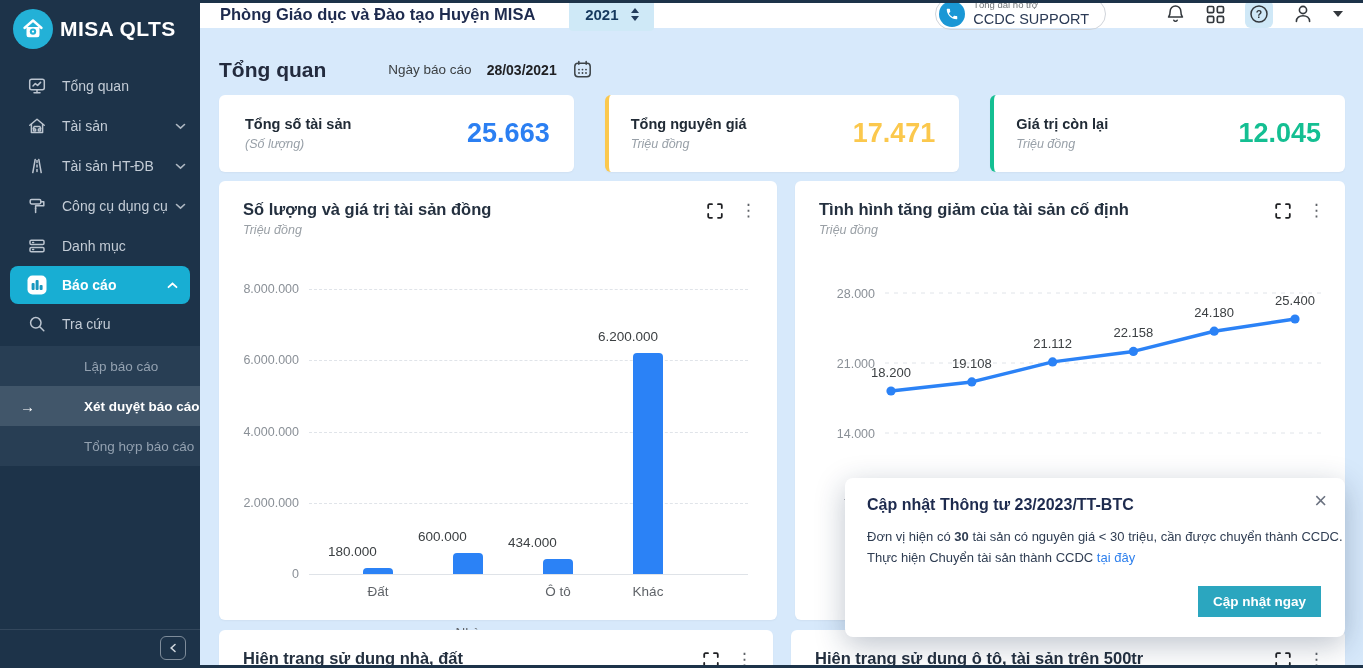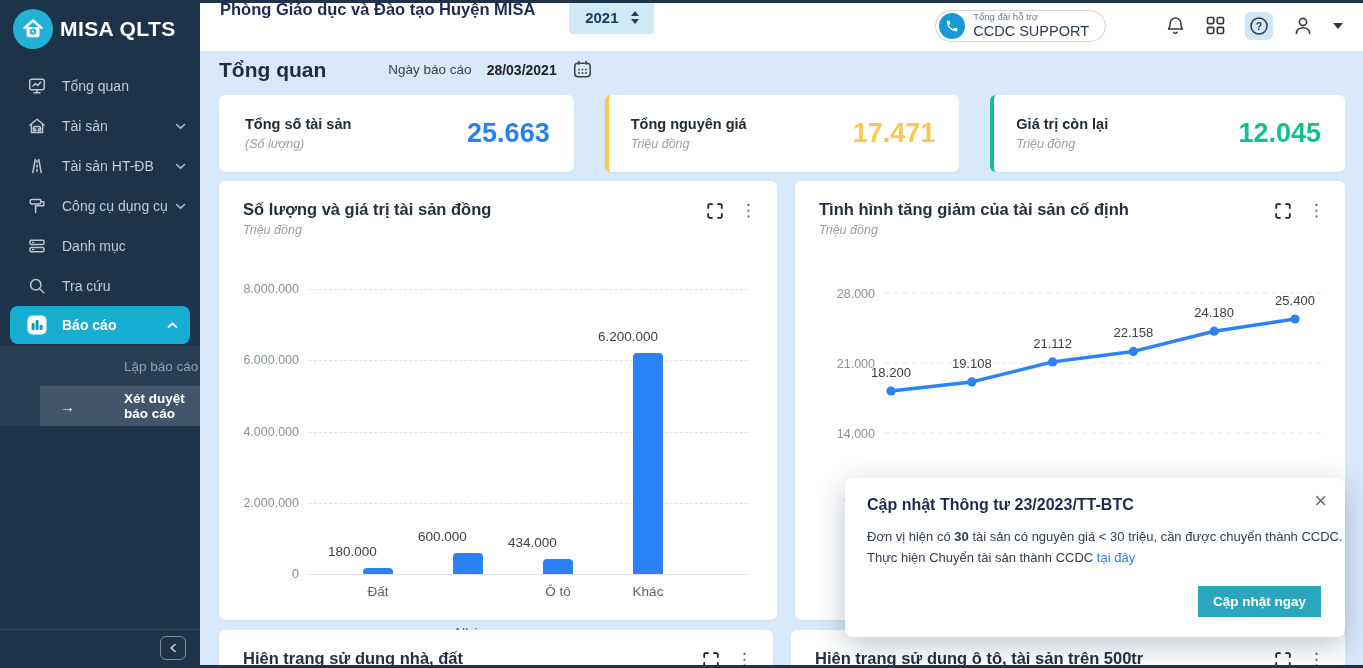--- a/index.html
+++ b/index.html
@@ -13,29 +13,29 @@
   .sidebar { position:absolute; left:0; top:0; width:200px; height:668px; background:#1d3349; z-index:20; }
   .logo-row { display:flex; align-items:center; padding:9px 0 9px 13px; height:58px; }
   .logo-circle { width:40px; height:40px; border-radius:50%; background:#23b1d7; display:flex; align-items:center; justify-content:center; flex:0 0 40px; }
   .brand { color:#fff; font-size:21px; font-weight:bold; margin-left:7px; letter-spacing:.4px; }
   .menu { padding-top:8px; }
   .menu-item { height:40px; display:flex; align-items:center; padding:0 14px 0 26px; color:#c3ccd6; font-size:14px; cursor:default; position:relative; }
   .menu-item .mi-icon { width:22px; display:flex; justify-content:center; margin-right:14px; }
   .menu-item .mi-label { flex:1; }
   .menu-item.active { background:#18aed3; margin:0 10px; border-radius:8px; padding:0 12px 0 16px; color:#fff; font-weight:bold; height:38px; }
   .submenu { background:#283e54; margin-top:2px; }
-  .submenu-item { height:40px; display:flex; align-items:center; padding-left:84px; color:#93a1b0; font-size:13.5px; position:relative;margin-left:40px; }
+  .submenu-item { height:40px; display:flex; align-items:center; padding-left:84px; color:#93a1b0; font-size:13.5px; position:relative; }
   .submenu-item.active { background:#41566a; color:#fff; font-weight:bold; }
   .submenu-item.active .sub-arrow { position:absolute; left:20px; top:50%; transform:translateY(-50%); font-weight:normal; font-size:15px; color:#fff; }
   .side-footer { position:absolute; left:0; right:0; bottom:3px; border-top:1px solid #33475c; height:36px; display:flex; align-items:center; justify-content:flex-end; padding-right:14px; }
   .collapse-btn { width:26px; height:24px; border:1.5px solid #7e8c9a; border-radius:6px; display:flex; align-items:center; justify-content:center; }
 
   
   .main { position:absolute; left:200px; top:0; width:1163px; height:668px; }
-  .topbar { height:51px; background:#fff; display:flex; padding:0 20px; position:relative; z-index:10; }
+  .topbar { height:28px; background:#fff; display:flex; align-items:center; padding:0 20px; position:relative; z-index:10; }
   .org-title { font-size:16.5px; font-weight:bold; color:#1e2b4e; }
   .year-box { margin-left:34px; width:85px; height:34px; background:#cfe9f7; border-radius:4px; display:flex; align-items:center; justify-content:center; gap:12px; cursor:pointer; }
   .year-box .yr { font-size:15px; font-weight:bold; color:#16395e; }
   .spin { display:flex; flex-direction:column; gap:3px; }
   .spin i { display:block; width:0; height:0; border-left:4.5px solid transparent; border-right:4.5px solid transparent; }
   .spin .up { border-bottom:5px solid #233c5c; }
   .spin .dn { border-top:5px solid #233c5c; }
   .topbar-right { margin-left:auto; display:flex; align-items:center; gap:19px; }
   .support-pill { display:flex; align-items:center; border:1px solid #d0d4da; border-radius:17px; height:32px; padding:0 16px 0 3px; margin-right:40px; cursor:pointer; }
   .support-circle { width:26px; height:26px; border-radius:50%; background:#1a97d5; display:flex; align-items:center; justify-content:center; }
@@ -176,52 +176,55 @@
       <span class="mi-icon">
         <svg width="20" height="20" viewBox="0 0 20 20" fill="none" stroke="#bcc5d0" stroke-width="1.5" stroke-linecap="round">
           <rect x="3" y="4.2" width="14" height="4.4" rx="1.3"></rect>
           <rect x="3" y="11.4" width="14" height="4.4" rx="1.3"></rect>
           <line x1="5.6" y1="6.4" x2="6.6" y2="6.4"></line>
             <line x1="5.6" y1="13.6" x2="6.6" y2="13.6"></line>
         </svg>
       </span>
       <span class="mi-label">Danh mục</span>
     </div>
-    <div class="menu-item">
-      <span class="mi-icon">
-        <svg width="20" height="20" viewBox="0 0 20 20" fill="none" stroke="#bcc5d0" stroke-width="1.5" stroke-linecap="round">
-          <circle cx="8.8" cy="8.8" r="5.2"></circle>
-            <line x1="12.8" y1="12.8" x2="16.8" y2="16.8"></line>
-        </svg>
-      </span>
-      <span class="mi-label">Tra cứu</span>
-    </div>
     <div class="menu-item active">
       <span class="mi-icon">
         <svg width="22" height="22" viewBox="0 0 22 22">
           <rect x="1.5" y="1.5" width="19" height="19" rx="5" fill="#fff"></rect>
           <rect x="5.6" y="9" width="3" height="7" rx="1" fill="#1797bf"></rect>
           <rect x="9.6" y="6" width="3" height="10" rx="1" fill="#1797bf"></rect>
           <rect x="13.6" y="11" width="3" height="5" rx="1" fill="#1797bf"></rect>
         </svg>
       </span>
       <span class="mi-label">Báo cáo</span>
       <span>
         <svg width="11" height="7" viewBox="0 0 11 7" fill="none" stroke="#ffffff" stroke-width="1.8" stroke-linecap="round">
             <polyline points="1.5 5.2 5.5 1.5 9.5 5.2"></polyline>
           </svg>
       </span>
     </div>
+    <div class="menu-item">
+      <span class="mi-icon">
+        <svg width="20" height="20" viewBox="0 0 20 20" fill="none" stroke="#bcc5d0" stroke-width="1.5" stroke-linecap="round">
+          <circle cx="8.8" cy="8.8" r="5.2"></circle>
+            <line x1="12.8" y1="12.8" x2="16.8" y2="16.8"></line>
+        </svg>
+      </span>
+      <span class="mi-label">Tra cứu</span>
+    </div>
     <div class="submenu">
       <div class="submenu-item">
         <span>Lập báo cáo</span>
       </div>
       <div class="submenu-item active">
         <span class="sub-arrow">→</span>
         <span>Xét duyệt báo cáo</span>
+      </div>
+      <div class="submenu-item">
+        <span>Tổng hợp báo cáo</span>
       </div>
     </div>
   </nav>
 
   <div class="side-footer">
     <div class="collapse-btn">
       <svg width="8" height="10" viewBox="0 0 8 10" fill="none" stroke="#cfd6dd" stroke-width="1.6" stroke-linecap="round">
           <polyline points="6 1.5 2.2 5 6 8.5"></polyline>
         </svg>
     </div>

